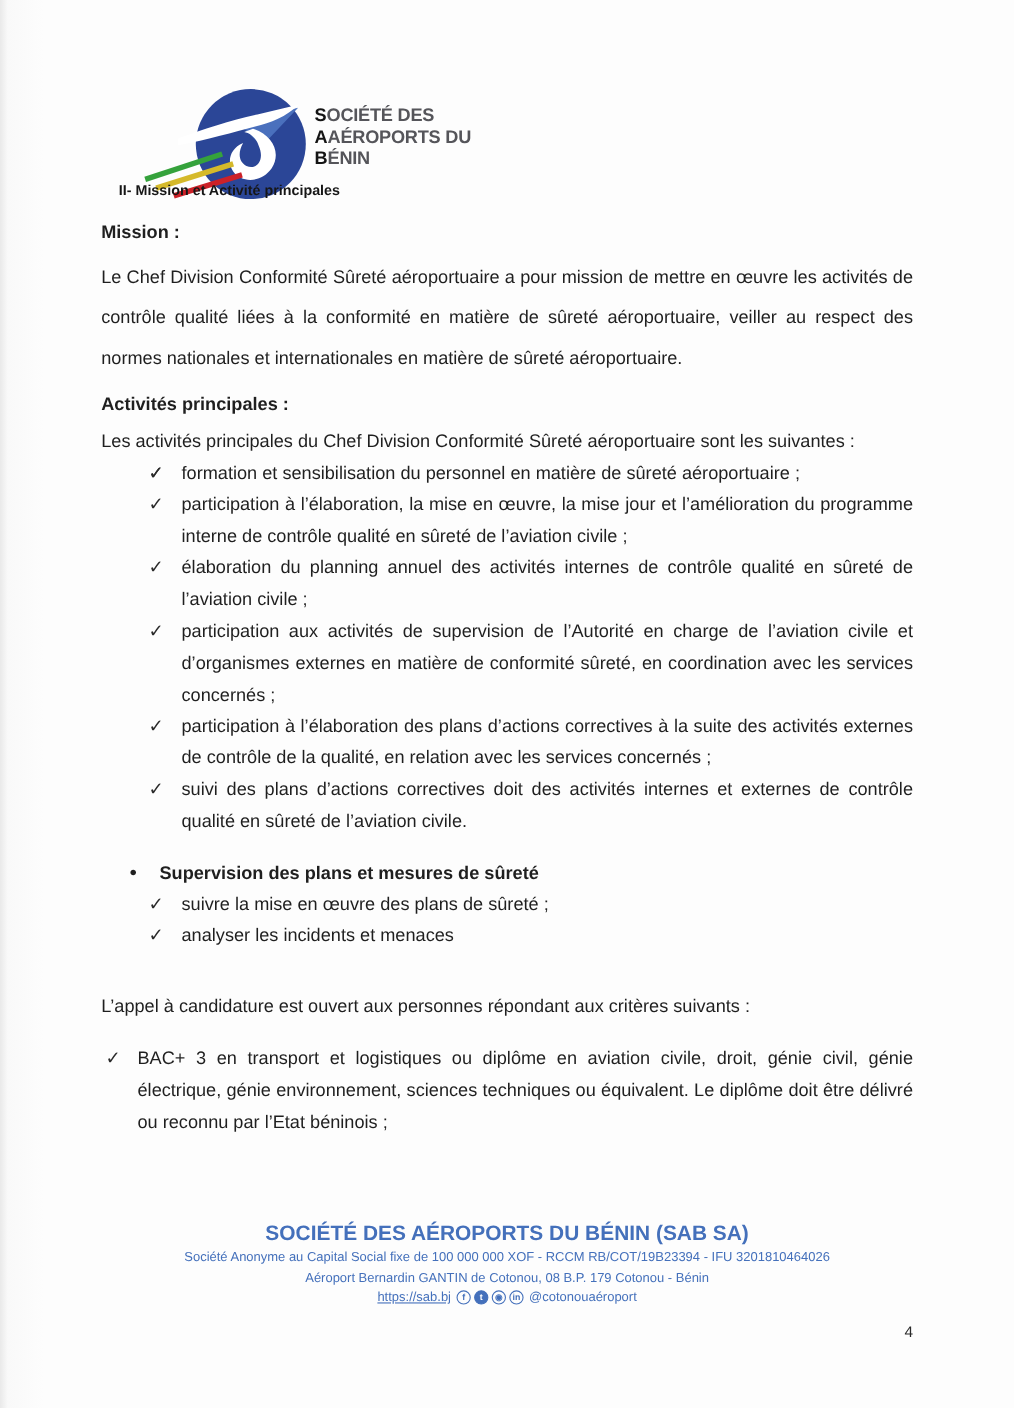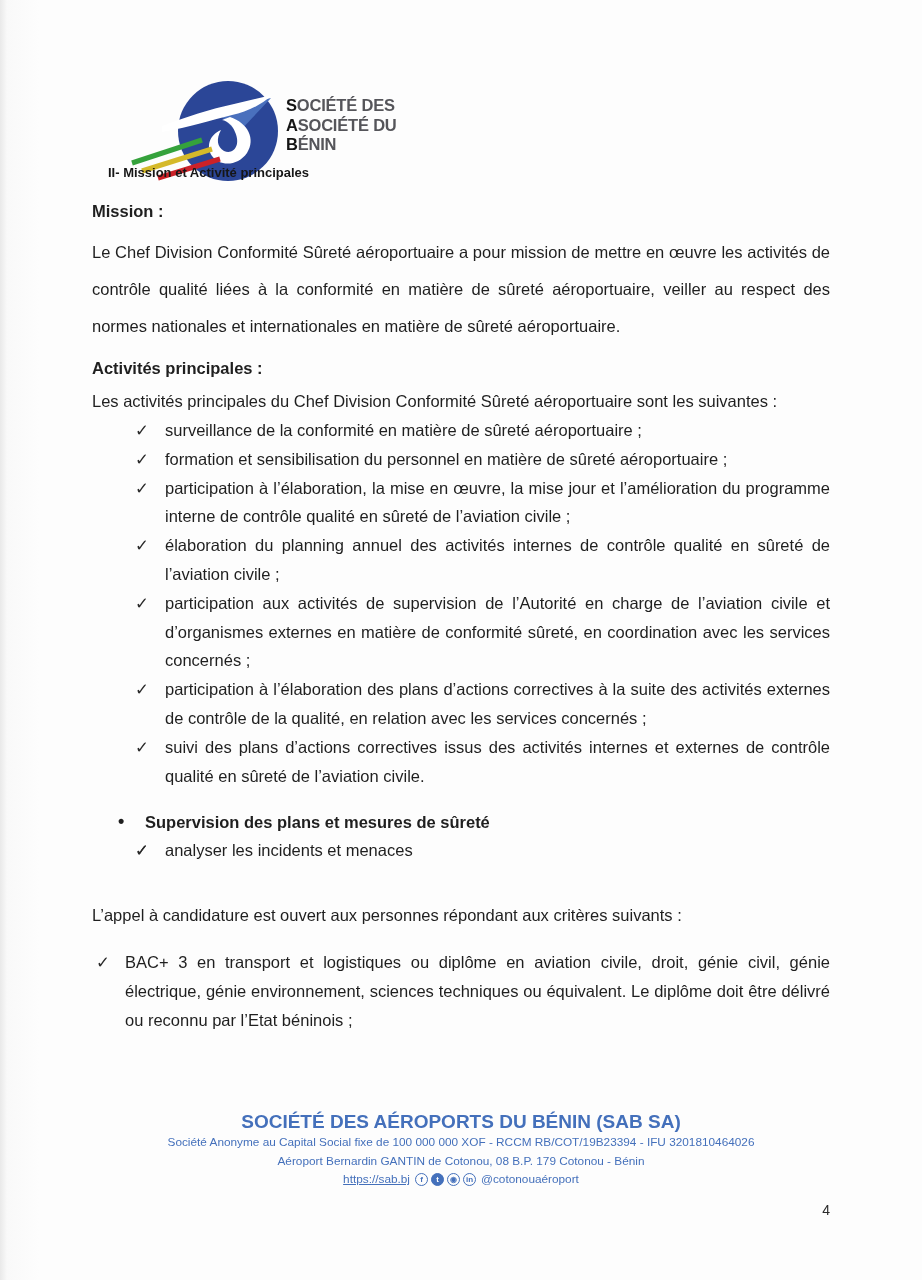--- a/index.html
+++ b/index.html
@@ -60,62 +60,62 @@
     </svg>
     <svg class="logo-stripes" width="120" height="54" viewBox="0 0 120 54" style="overflow:visible">
       <line x1="4" y1="32" x2="74" y2="9" stroke="#35a23c" stroke-width="5"></line>
       <line x1="14" y1="40" x2="84" y2="18" stroke="#d5b92a" stroke-width="5"></line>
       <line x1="30" y1="47" x2="92" y2="28" stroke="#cc2128" stroke-width="5"></line>
     </svg>
     <div class="logo-text">
 
         <div><span class="lead">S</span><span>OCIÉTÉ DES</span></div>
 
-        <div><span class="lead">A</span><span>SOCIÉTÉ DU</span></div>
+        <div><span class="lead">A</span><span>AÉROPORTS DU</span></div>
 
         <div><span class="lead">B</span><span>ÉNIN</span></div>
       </div>
   </div>
 
   <div class="content">
 
     <h2>II- Mission et Activité principales</h2>
 
     <div class="mission-label">Mission :</div>
 
     <div class="para">Le Chef Division Conformité Sûreté aéroportuaire a pour mission de mettre en œuvre les activités de contrôle qualité liées à la conformité en matière de sûreté aéroportuaire, veiller au respect des normes nationales et internationales en matière de sûreté aéroportuaire.</div>
 
     <div class="act-label">Activités principales :</div>
 
     <div class="intro">Les activités principales du Chef Division Conformité Sûreté aéroportuaire sont les suivantes :</div>
 
     <ul class="check-list">
 
-        <li><span class="chk">✓</span><span>surveillance de la conformité en matière de sûreté aéroportuaire ;</span></li>
+        <li><span class="chk">✓</span></li>
 
         <li><span class="chk">✓</span><span>formation et sensibilisation du personnel en matière de sûreté aéroportuaire ;</span></li>
 
         <li><span class="chk">✓</span><span>participation à l’élaboration, la mise en œuvre, la mise jour et l’amélioration du programme interne de contrôle qualité en sûreté de l’aviation civile ;</span></li>
 
         <li><span class="chk">✓</span><span>élaboration du planning annuel des activités internes de contrôle qualité en sûreté de l’aviation civile ;</span></li>
 
         <li><span class="chk">✓</span><span>participation aux activités de supervision de l’Autorité en charge de l’aviation civile et d’organismes externes en matière de conformité sûreté, en coordination avec les services concernés ;</span></li>
 
         <li><span class="chk">✓</span><span>participation à l’élaboration des plans d’actions correctives à la suite des activités externes de contrôle de la qualité, en relation avec les services concernés ;</span></li>
 
-        <li><span class="chk">✓</span><span>suivi des plans d’actions correctives issus des activités internes et externes de contrôle qualité en sûreté de l’aviation civile.</span></li>
+        <li><span class="chk">✓</span><span>suivi des plans d’actions correctives doit des activités internes et externes de contrôle qualité en sûreté de l’aviation civile.</span></li>
       </ul>
 
     <div class="bullet-row">
       <span class="blt">•</span><span>Supervision des plans et mesures de sûreté</span>
     </div>
 
     <ul class="check-list">
 
-        <li><span class="chk">✓</span></li>
+        <li><span class="chk">✓</span><span>suivre la mise en œuvre des plans de sûreté ;</span></li>
 
         <li><span class="chk">✓</span><span>analyser les incidents et menaces</span></li>
       </ul>
 
 
     <div class="q-intro">L’appel à candidature est ouvert aux personnes répondant aux critères suivants :</div>
 
     <ul class="check-list qual">
 
         <li><span class="chk">✓</span><span>BAC+ 3 en transport et logistiques ou diplôme en aviation civile, droit, génie civil, génie électrique, génie environnement, sciences techniques ou équivalent. Le diplôme doit être délivré ou reconnu par l’Etat béninois ;</span></li>

